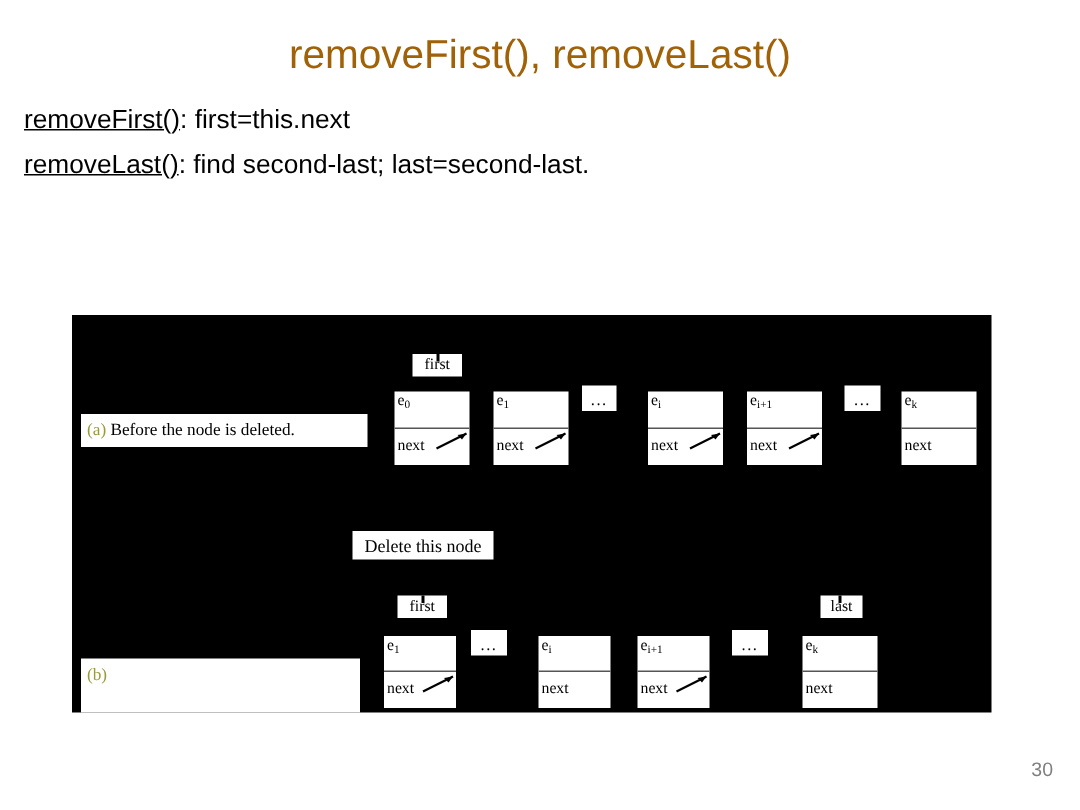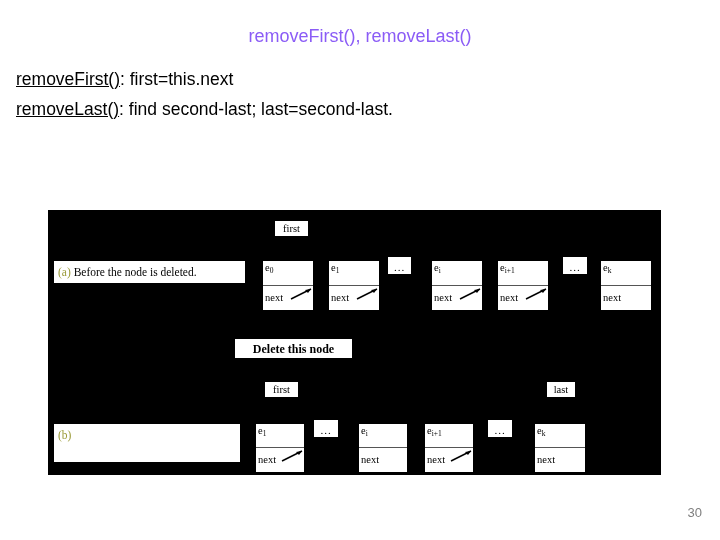--- a/index.html
+++ b/index.html
@@ -15,23 +15,23 @@
     position: relative;
   }
 
   
   #slide-title {
     position: absolute;
     left: 0;
     top: 20px;
     width: 720px;
     text-align: center;
-    font-size: 18px;
+    font-size: 27px;
     line-height: 32px;
-    color: #8b5cf6;
+    color: #a16207;
     font-family: "Liberation Sans", sans-serif;
     white-space: nowrap;
   }
 
   
   #body-text {
     position: absolute;
     left: 16px;
     top: 66px;
     width: 690px;
@@ -59,20 +59,21 @@
     overflow: hidden;
   }
 
   
   .wbox {
     position: absolute;
     background: #ffffff;
     color: #000000;
     font-family: "Liberation Serif", serif;
     box-sizing: border-box;
+    margin-top: 15px;
   }
 
   
   .caption-box {
     font-size: 11.5px;
     line-height: 13px;
     padding: 2px 4px 2px 4px;
     white-space: nowrap;
   }
   .caption-tag {
@@ -249,21 +250,21 @@
 
   <div class="node" style="left:553px; top:51px; width:50px; height:49px;">
     <div class="node-elem">
       <span>e</span><sub>k</sub>
     </div>
     <div class="node-next">
       <span>next</span>
     </div>
   </div>
 
-  <div class="wbox delete-box" style="left:187px; top:129px; width:117px; height:19px;font-weight:bold;">Delete this node</div>
+  <div class="wbox delete-box" style="left:187px; top:129px; width:94px; height:19px;">Delete this node</div>
 
   <div class="wbox ptr-box" style="left:217px; top:172px; width:33px; height:15px;">first</div>
   <div class="ptr-stem-dark" style="left:233px; top:187px;"></div>
 
   <div class="wbox ptr-box" style="left:499px; top:172px; width:28px; height:15px;">last</div>
   <div class="ptr-stem-dark" style="left:511px; top:187px;"></div>
 
   <div class="wbox caption-box" style="left:6px; top:214px; width:186px; height:38px; display:flex; align-items:flex-start; padding-top:5px;">
     <span class="caption-tag">(b)</span>&nbsp;
   </div>

